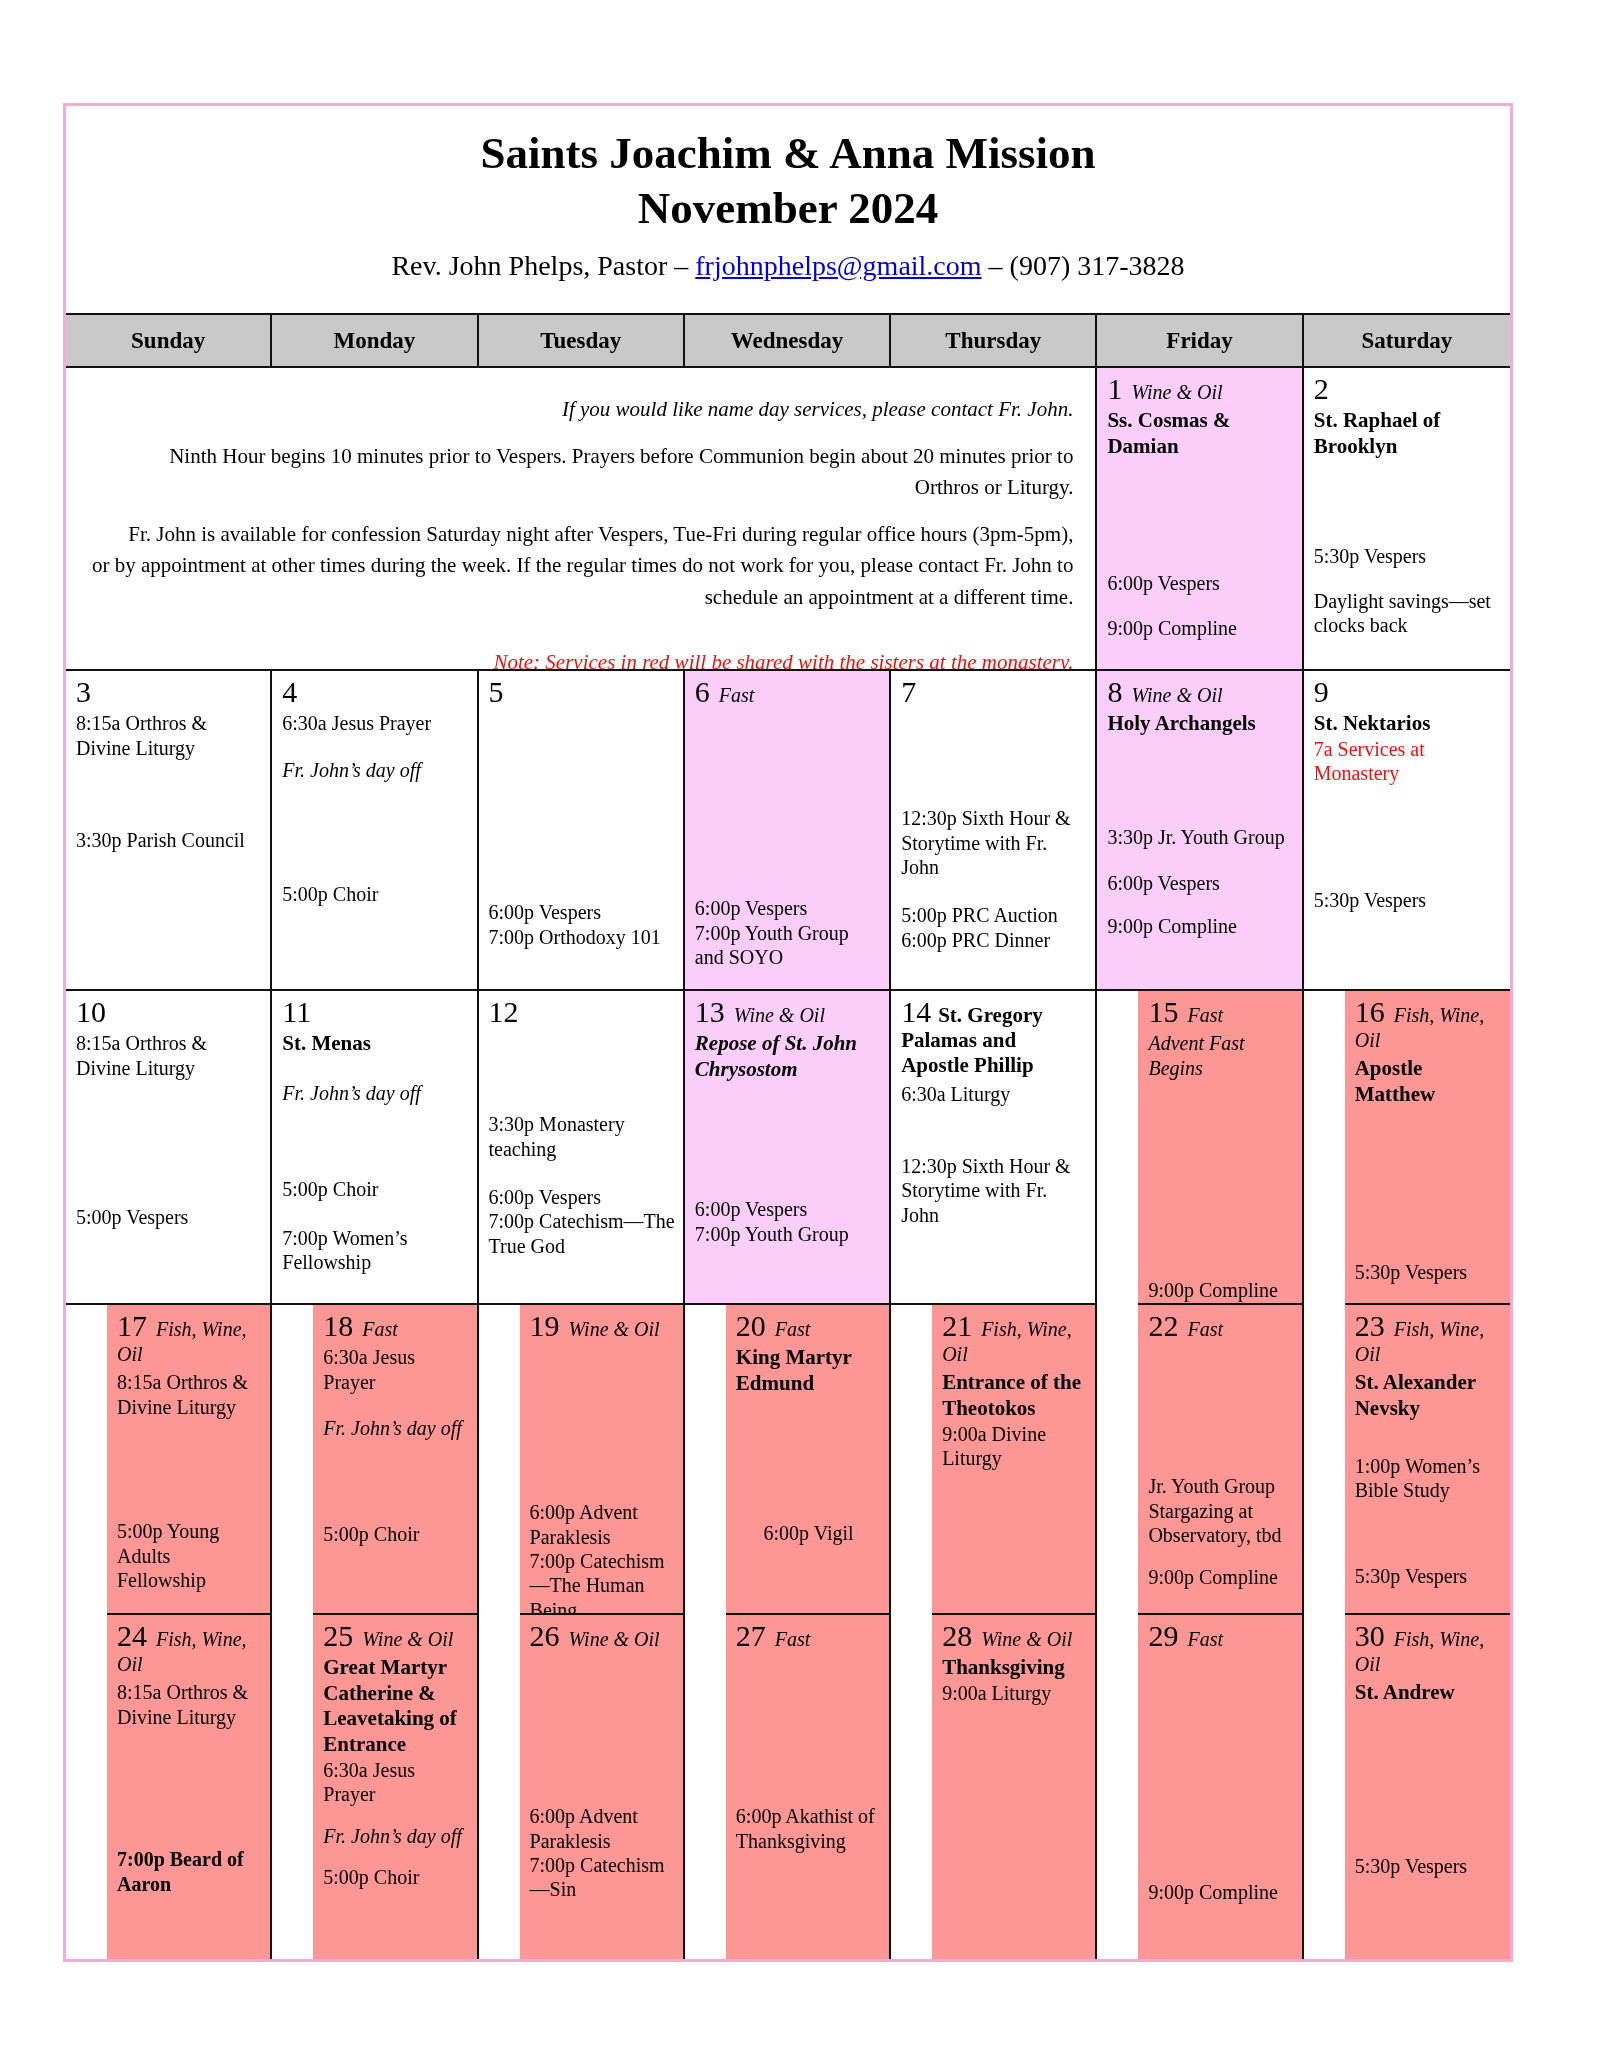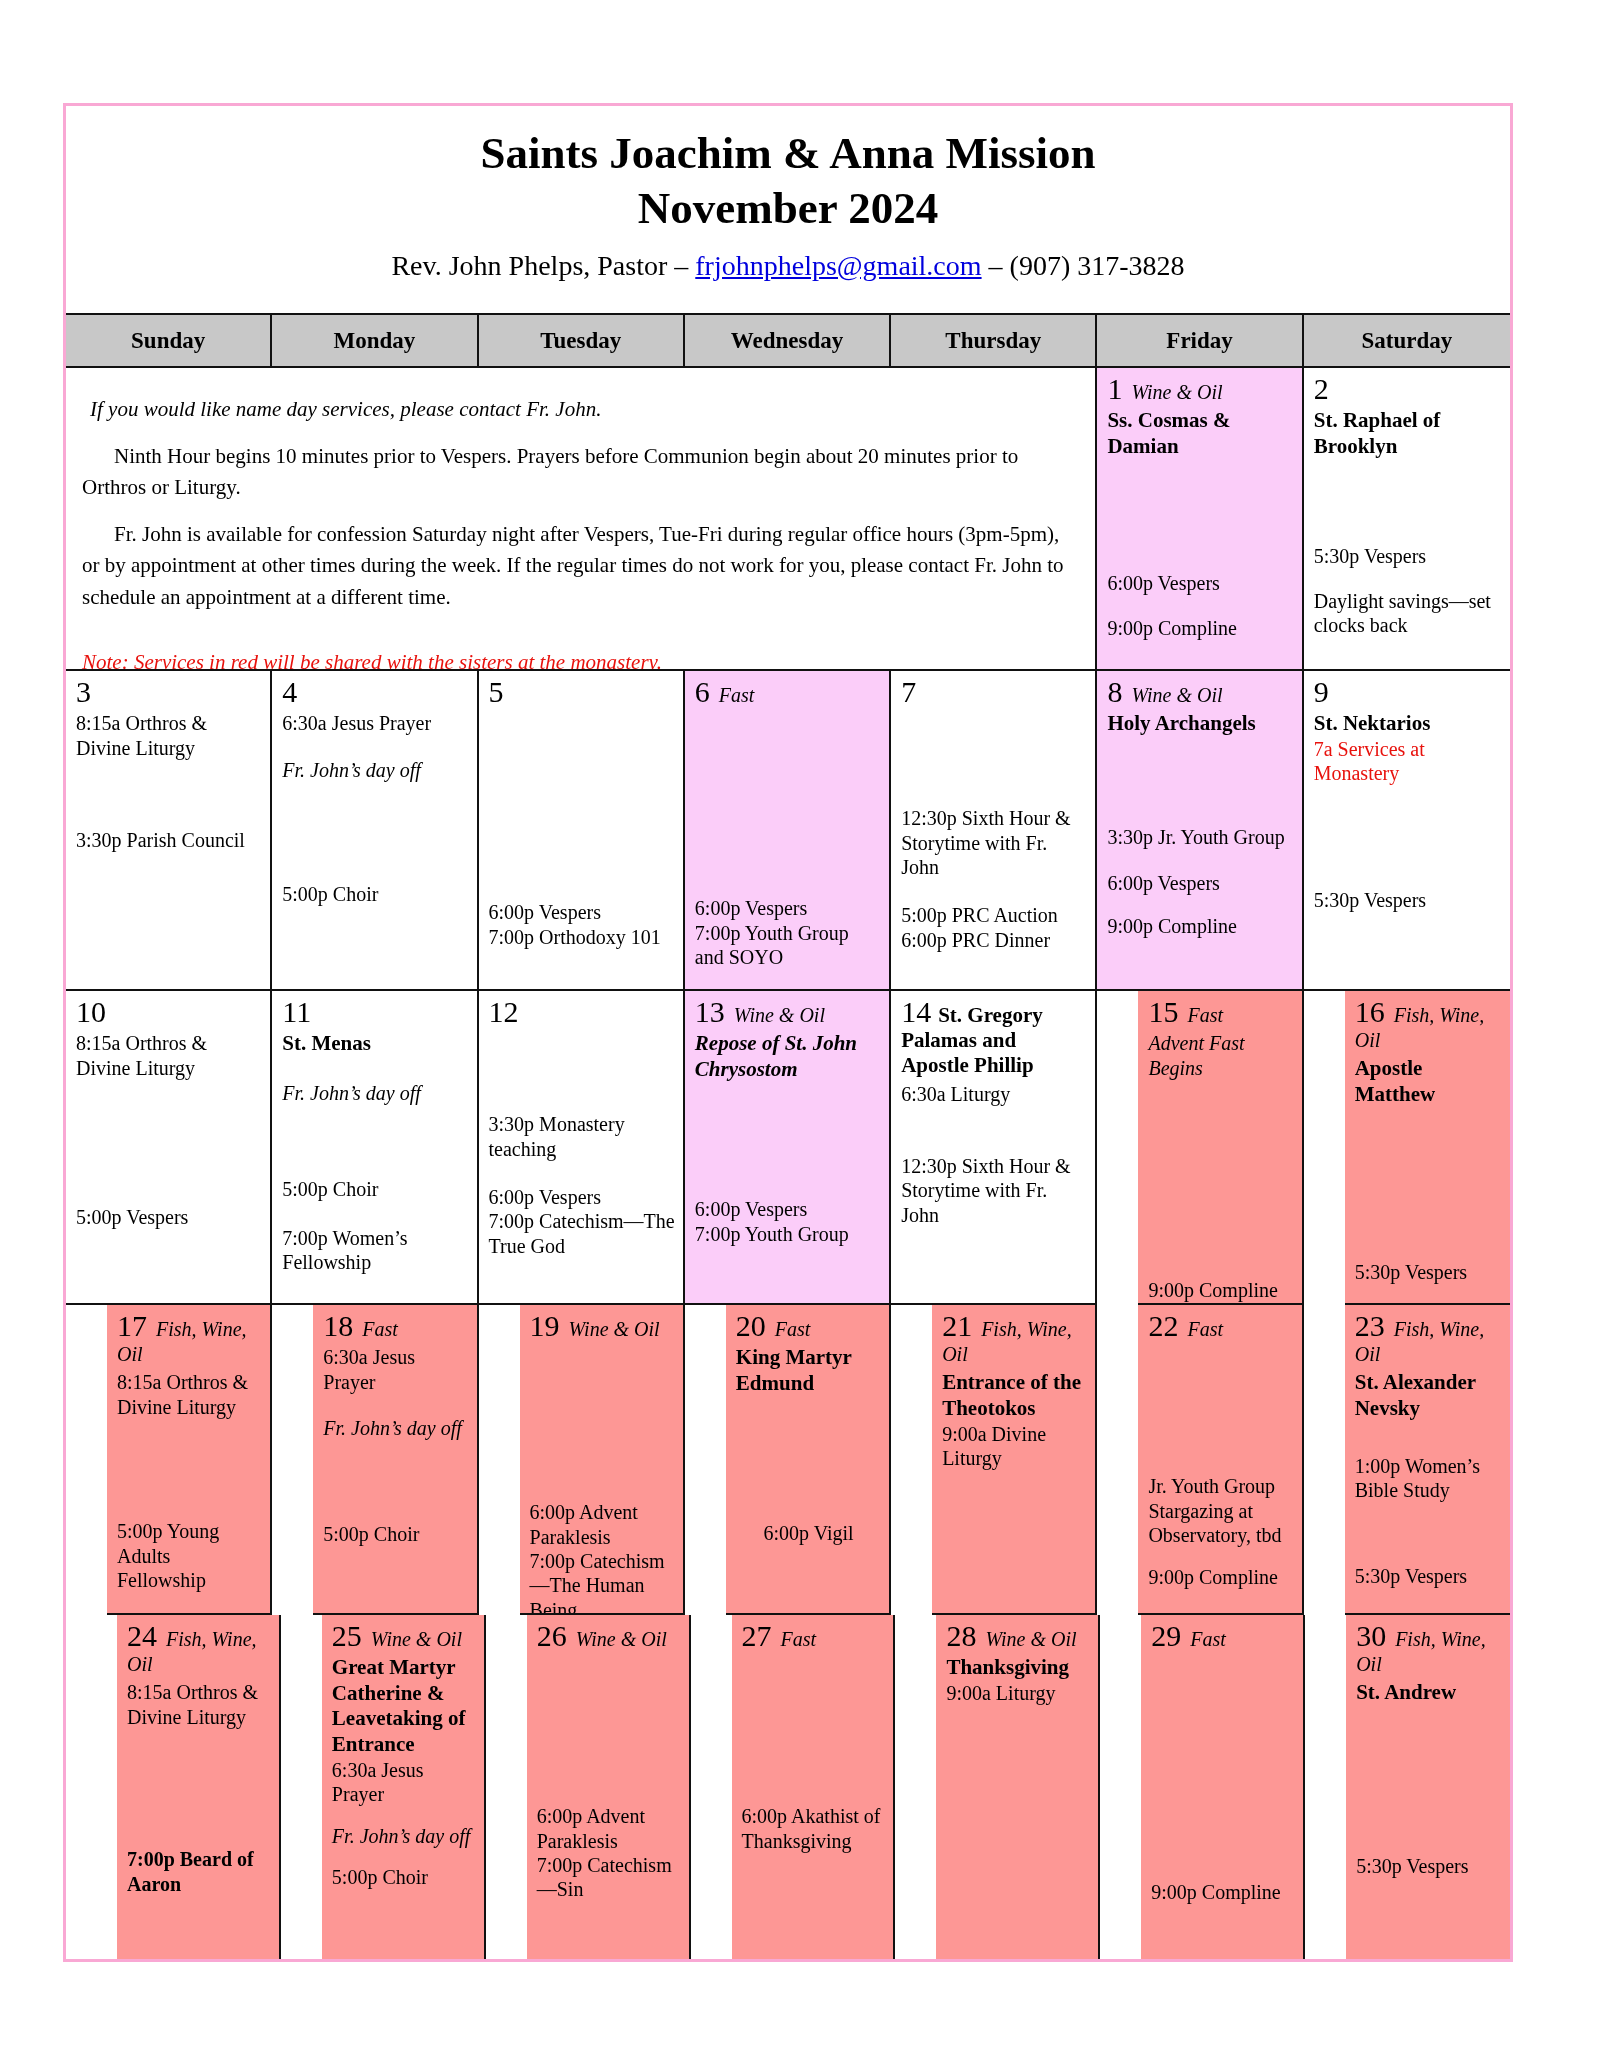--- a/index.html
+++ b/index.html
@@ -33,21 +33,21 @@
     border-right:2px solid #111;border-bottom:2px solid #111;
     box-sizing:border-box;padding:4px 8px 0 10px;overflow:hidden;
   }
   .cell:last-child{border-right:none;}
   .week-row:last-child .cell{border-bottom:none;}
   .bg-white{background:#ffffff;}
   .bg-pink{background:var(--pink,#fbcdf9);}
   .bg-salmon{background:var(--salmon,#fd9795);margin-left:41px;}
   
   .note-cell{grid-column:span 5;padding:26px 22px 0 16px;font-size:21px;line-height:1.5;}
-  .note-cell p{margin:0 0 15px 0;}
+  .note-cell p{margin:0 0 15px 0;text-align:right;}
   .p-italic{font-style:italic;padding-left:8px;}
   .p-indent{text-indent:32px;}
   .p-red{color:var(--red,#e8120d);font-style:italic;}
   
   .day-line{font-size:21px;line-height:1.2;margin-bottom:3px;}
   .day-num{font-size:30px;line-height:1.1;}
   .fast-label{font-style:italic;font-size:20px;margin-left:9px;}
   .inline-name{font-weight:bold;font-size:21px;margin-left:7px;}
   .blk{font-size:20px;line-height:1.22;}
   .blk.bold{font-weight:bold;font-size:21px;}
@@ -208,21 +208,21 @@
           <div class="blk" style="margin-top: 132px;">Jr. Youth Group Stargazing at Observatory, tbd</div>
           <div class="blk" style="margin-top: 18px;">9:00p Compline</div>
         </div>
         <div class="cell bg-salmon">
           <div class="day-line"><span class="day-num">23</span><span class="fast-label">Fish, Wine, Oil</span></div>
           <div class="blk bold">St. Alexander Nevsky</div>
           <div class="blk" style="margin-top: 32px;">1:00p Women’s Bible Study</div>
           <div class="blk" style="margin-top: 62px;">5:30p Vespers</div>
         </div>
       </div>
-      <div class="week-row" style="height: 344px; padding-left: 10px;">
+      <div class="week-row" style="height: 344px;">
         <div class="cell bg-salmon">
           <div class="day-line"><span class="day-num">24</span><span class="fast-label">Fish, Wine, Oil</span></div>
           <div class="blk">8:15a Orthros &amp; Divine Liturgy</div>
           <div class="blk" style="margin-top: 118px; font-weight: bold;">7:00p Beard of Aaron</div>
         </div>
         <div class="cell bg-salmon">
           <div class="day-line"><span class="day-num">25</span><span class="fast-label">Wine &amp; Oil</span></div>
           <div class="blk bold">Great Martyr Catherine &amp; Leavetaking of Entrance</div>
           <div class="blk">6:30a Jesus Prayer</div>
           <div class="blk italic" style="margin-top: 18px;">Fr. John’s day off</div>

